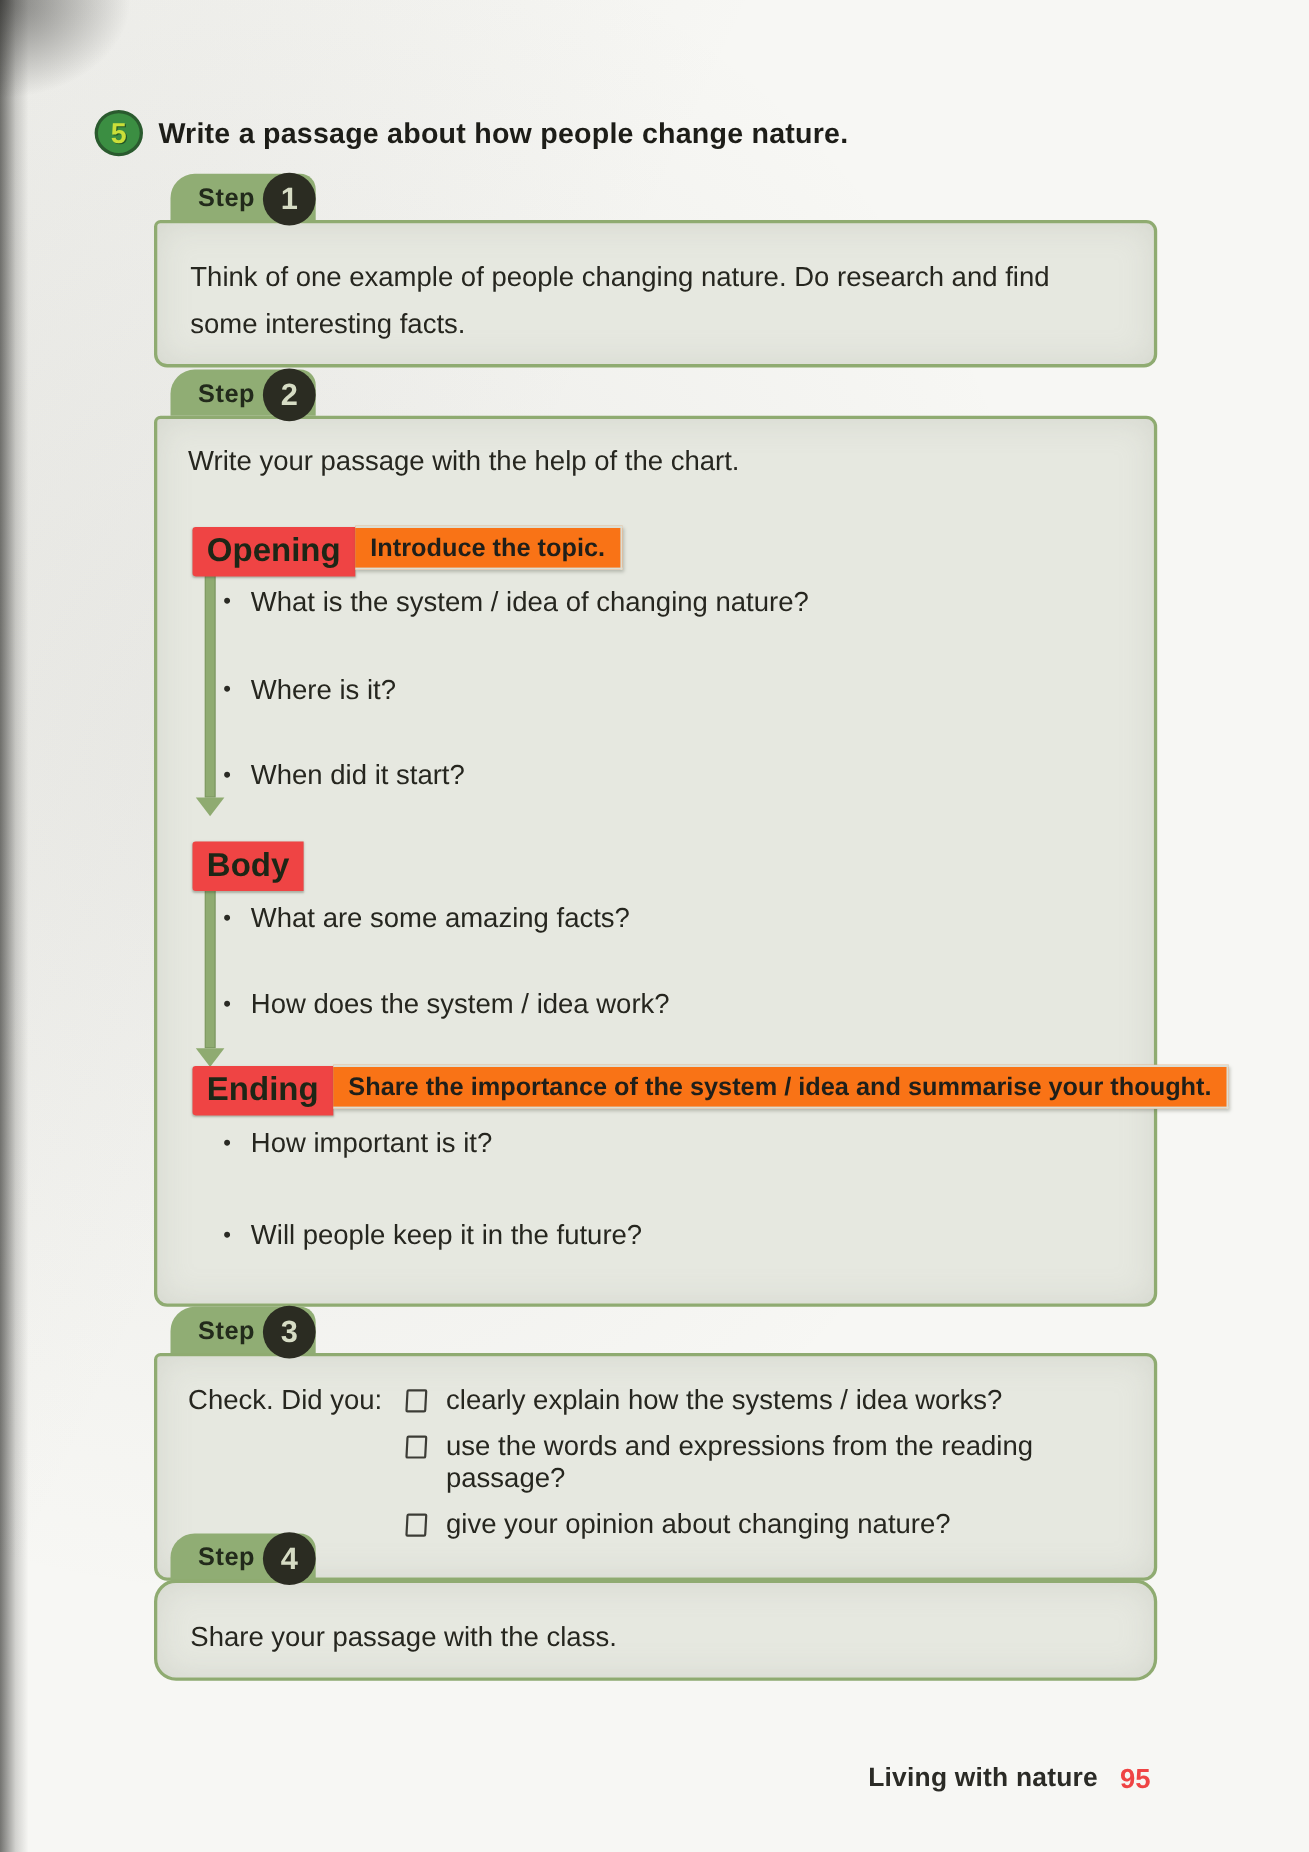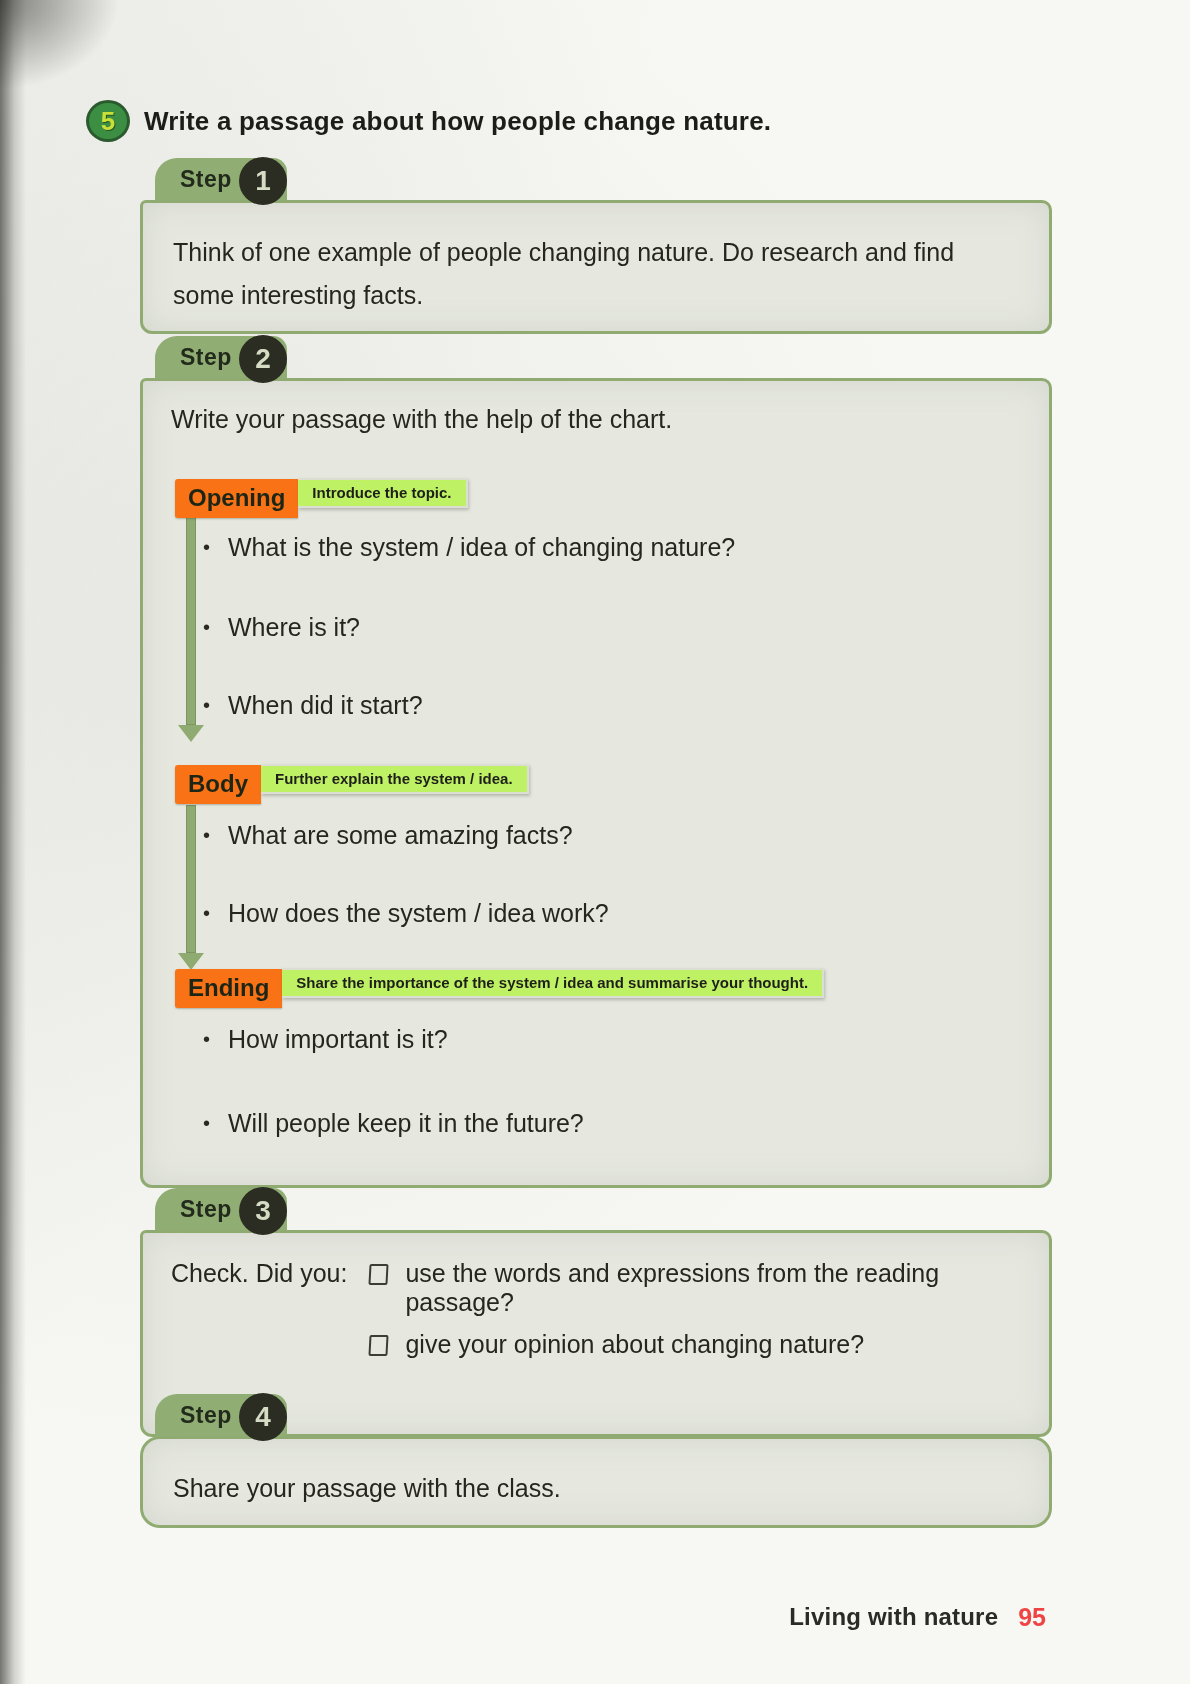--- a/index.html
+++ b/index.html
@@ -65,30 +65,30 @@
   }
   .step-text { font-size: 25px; line-height: 1.72; color: #26261f; }
 
   
   .pad-box { padding: 28px 30px; }
 
   
   .chart-intro { position: absolute; left: 28px; top: 24px; font-size: 25px; color: #26261f; }
   .chart-label-row { position: absolute; left: 32px; display: flex; align-items: flex-start; z-index: 2; }
   .chart-label {
-    background: #f97316; color: #1d2616;
-    font-size: 24px; font-weight: bold;
+    background: #ef4444; color: #1d2616;
+    font-size: 30px; font-weight: bold;
     padding: 5px 13px 6px; border-radius: 3px 0 0 3px;
     box-shadow: 0 1px 2px rgba(60,70,50,0.35);
     white-space: nowrap;
   }
   .chart-instruction {
-    background: #bef264; color: #1f1f1a;
+    background: #f97316; color: #1f1f1a;
     border: 2px solid #dcded4; border-left: none;
-    font-size: 15px; font-weight: bold;
+    font-size: 23px; font-weight: bold;
     padding: 4px 14px 5px; margin-top: -1px;
     box-shadow: 1px 2px 3px rgba(90,95,80,0.35);
     white-space: nowrap;
     text-align: right;
   }
   .q-row { position: absolute; left: 60px; display: flex; align-items: baseline; font-size: 25px; color: #26261f; }
   .q-bullet { font-size: 20px; margin-right: 18px; position: relative; top: -2px; color: #2a2a24; }
   .connector-bar { position: absolute; width: 10px; background: #8fab71; left: 43px; z-index: 1; box-shadow: inset 0 0 0 1px rgba(110,135,85,0.6); }
   .connector-arrowhead {
     position: absolute; left: 35px; width: 0; height: 0; z-index: 1;
@@ -162,21 +162,20 @@
       <span class="q-bullet">•</span>
       <span>Where is it?</span>
     </div>
     <div class="q-row" style="top:310px;">
       <span class="q-bullet">•</span>
       <span>When did it start?</span>
     </div>
 
     <div class="chart-label-row" style="top:384px;">
       <span class="chart-label">Body</span>
-      <span class="chart-instruction">Further explain the system / idea.</span>
     </div>
     <div class="q-row" style="top:440px;">
       <span class="q-bullet">•</span>
       <span>What are some amazing facts?</span>
     </div>
     <div class="q-row" style="top:518px;">
       <span class="q-bullet">•</span>
       <span>How does the system / idea work?</span>
     </div>
 
@@ -197,20 +196,24 @@
 
 <div class="step-section" style="top:1188px;">
   <div class="step-tab">
     <span class="tab-word">Step</span>
     <span class="step-num-circle">3</span>
   </div>
   <div class="step-box" style="height:207px;">
     <div class="check-wrap">
       <span class="check-prompt">Check. Did you:</span>
       <div class="check-list">
+        <div class="check-item">
+          <span class="checkbox-glyph"></span>
+          <span>clearly explain how the systems / idea works?</span>
+        </div>
         <div class="check-item">
           <span class="checkbox-glyph"></span>
           <span>use the words and expressions from the reading passage?</span>
         </div>
         <div class="check-item">
           <span class="checkbox-glyph"></span>
           <span>give your opinion about changing nature?</span>
         </div>
       </div>
     </div>

